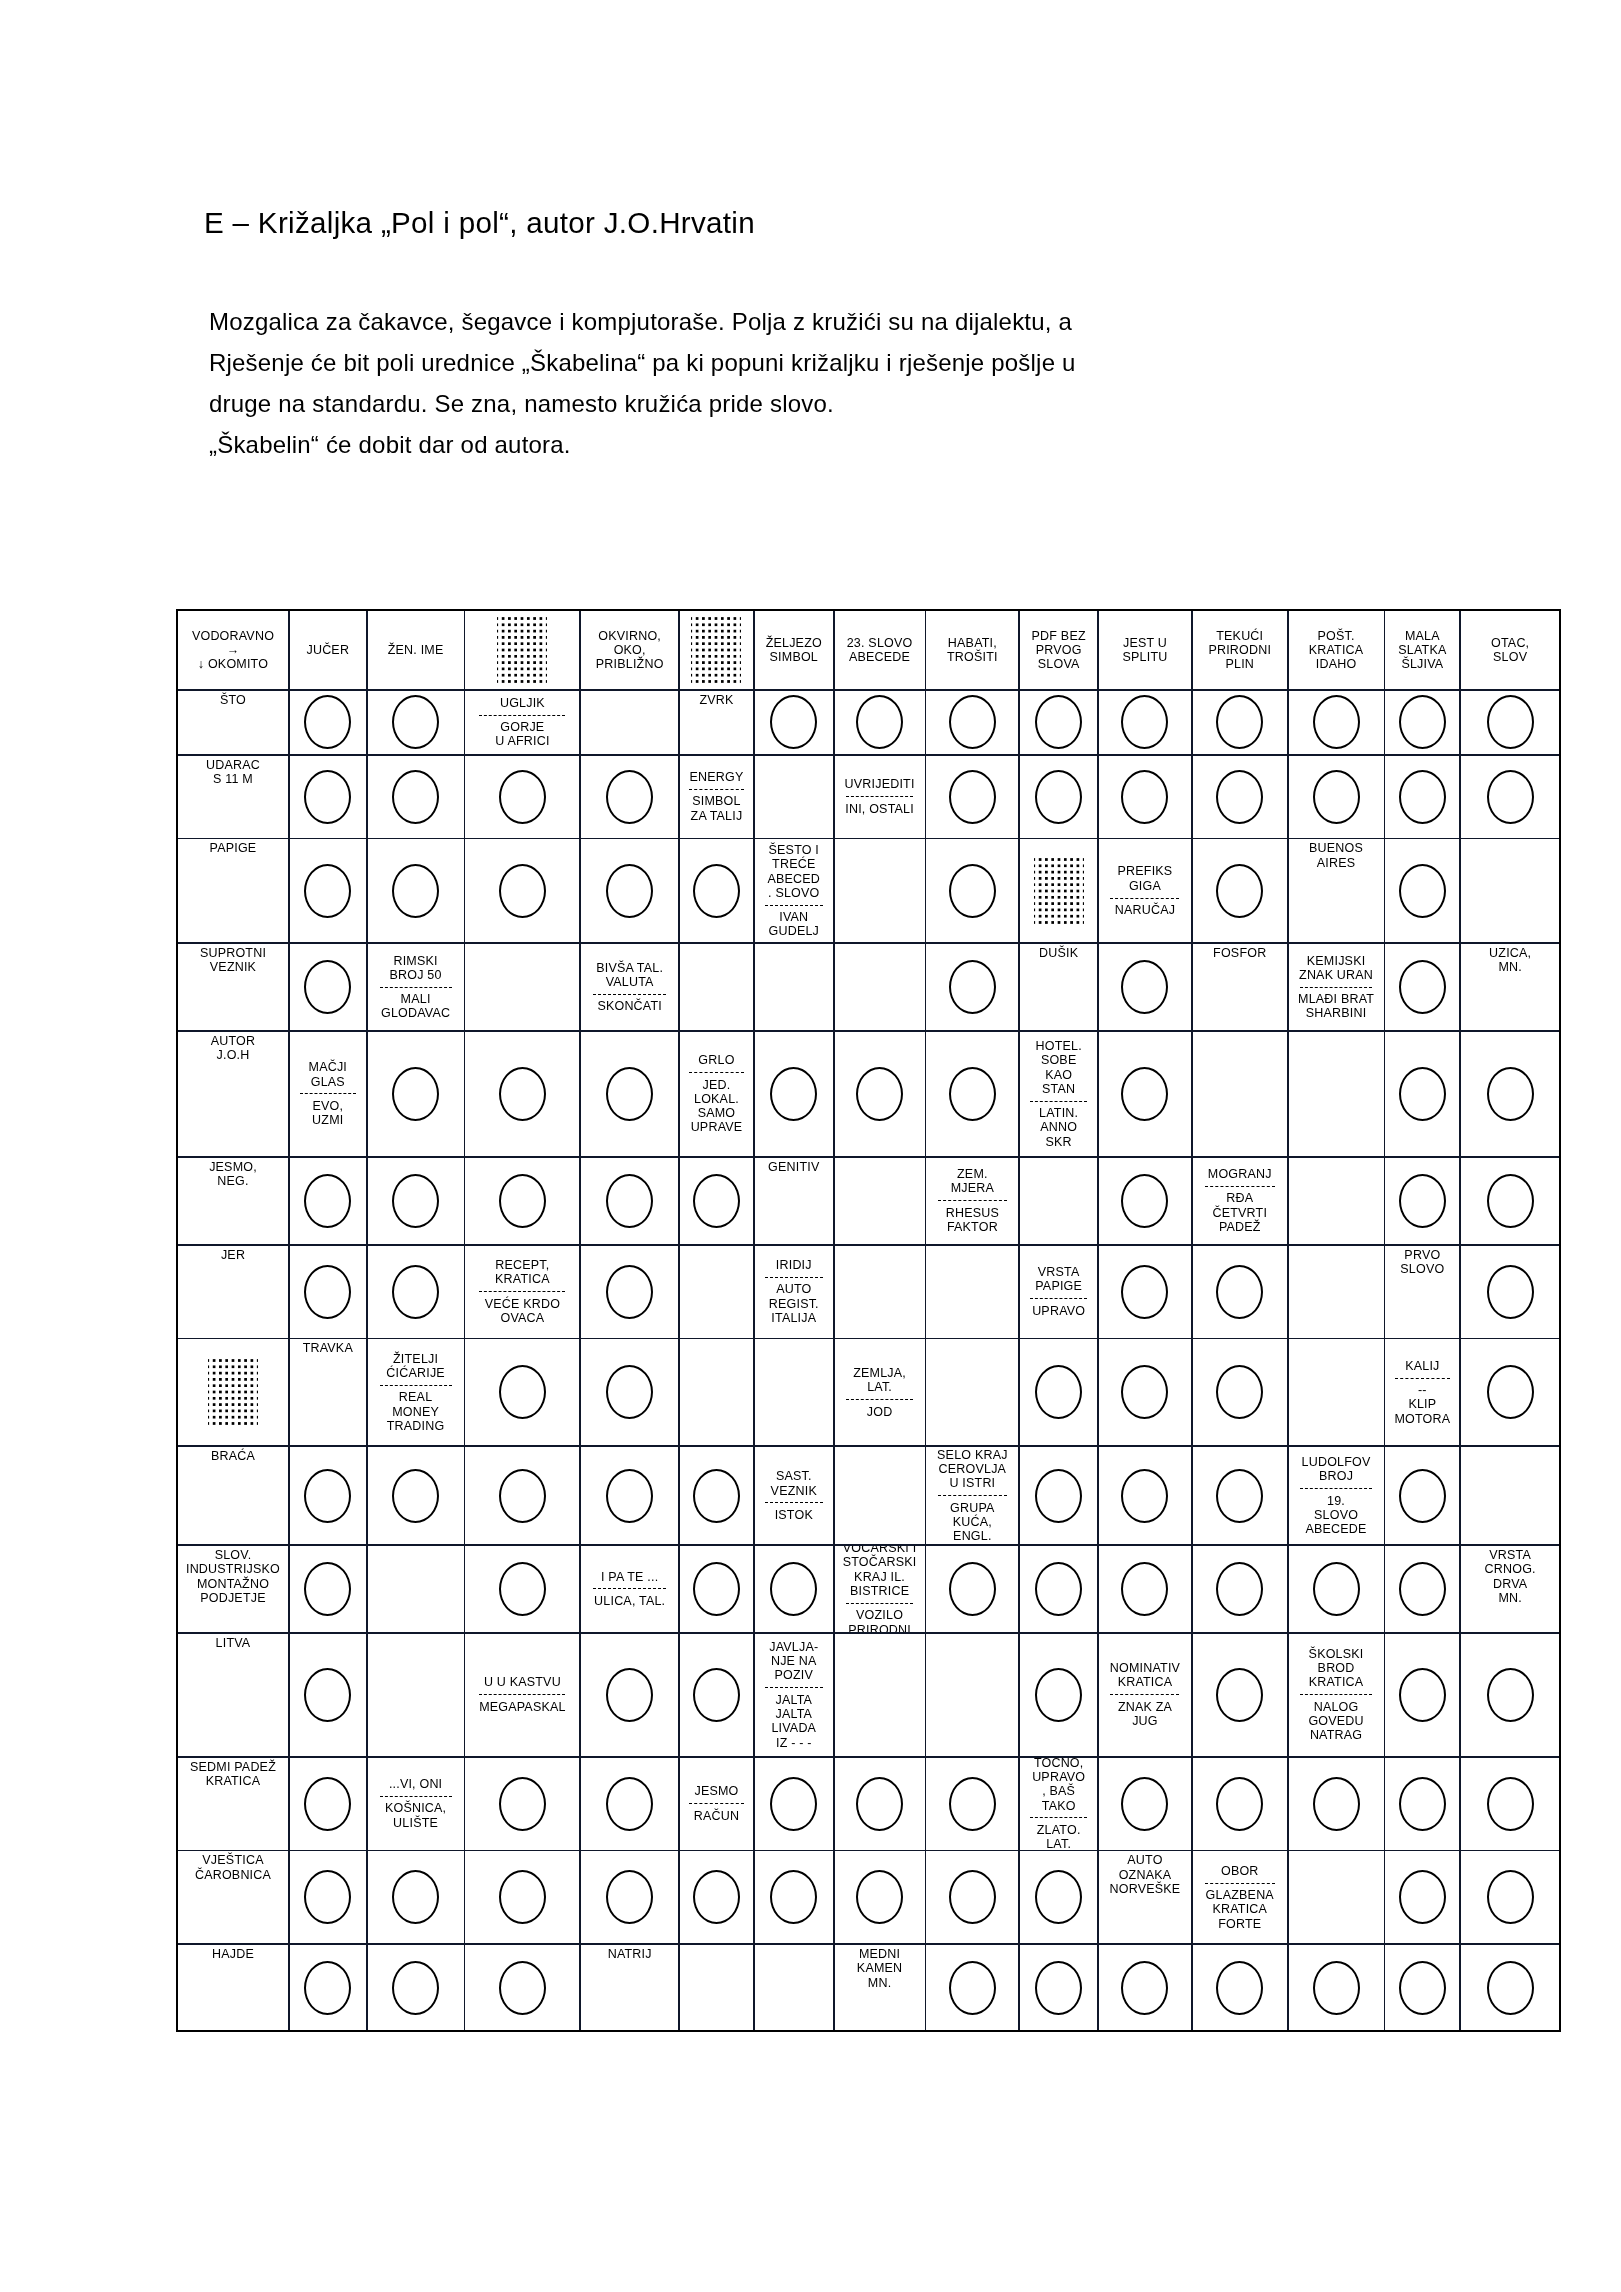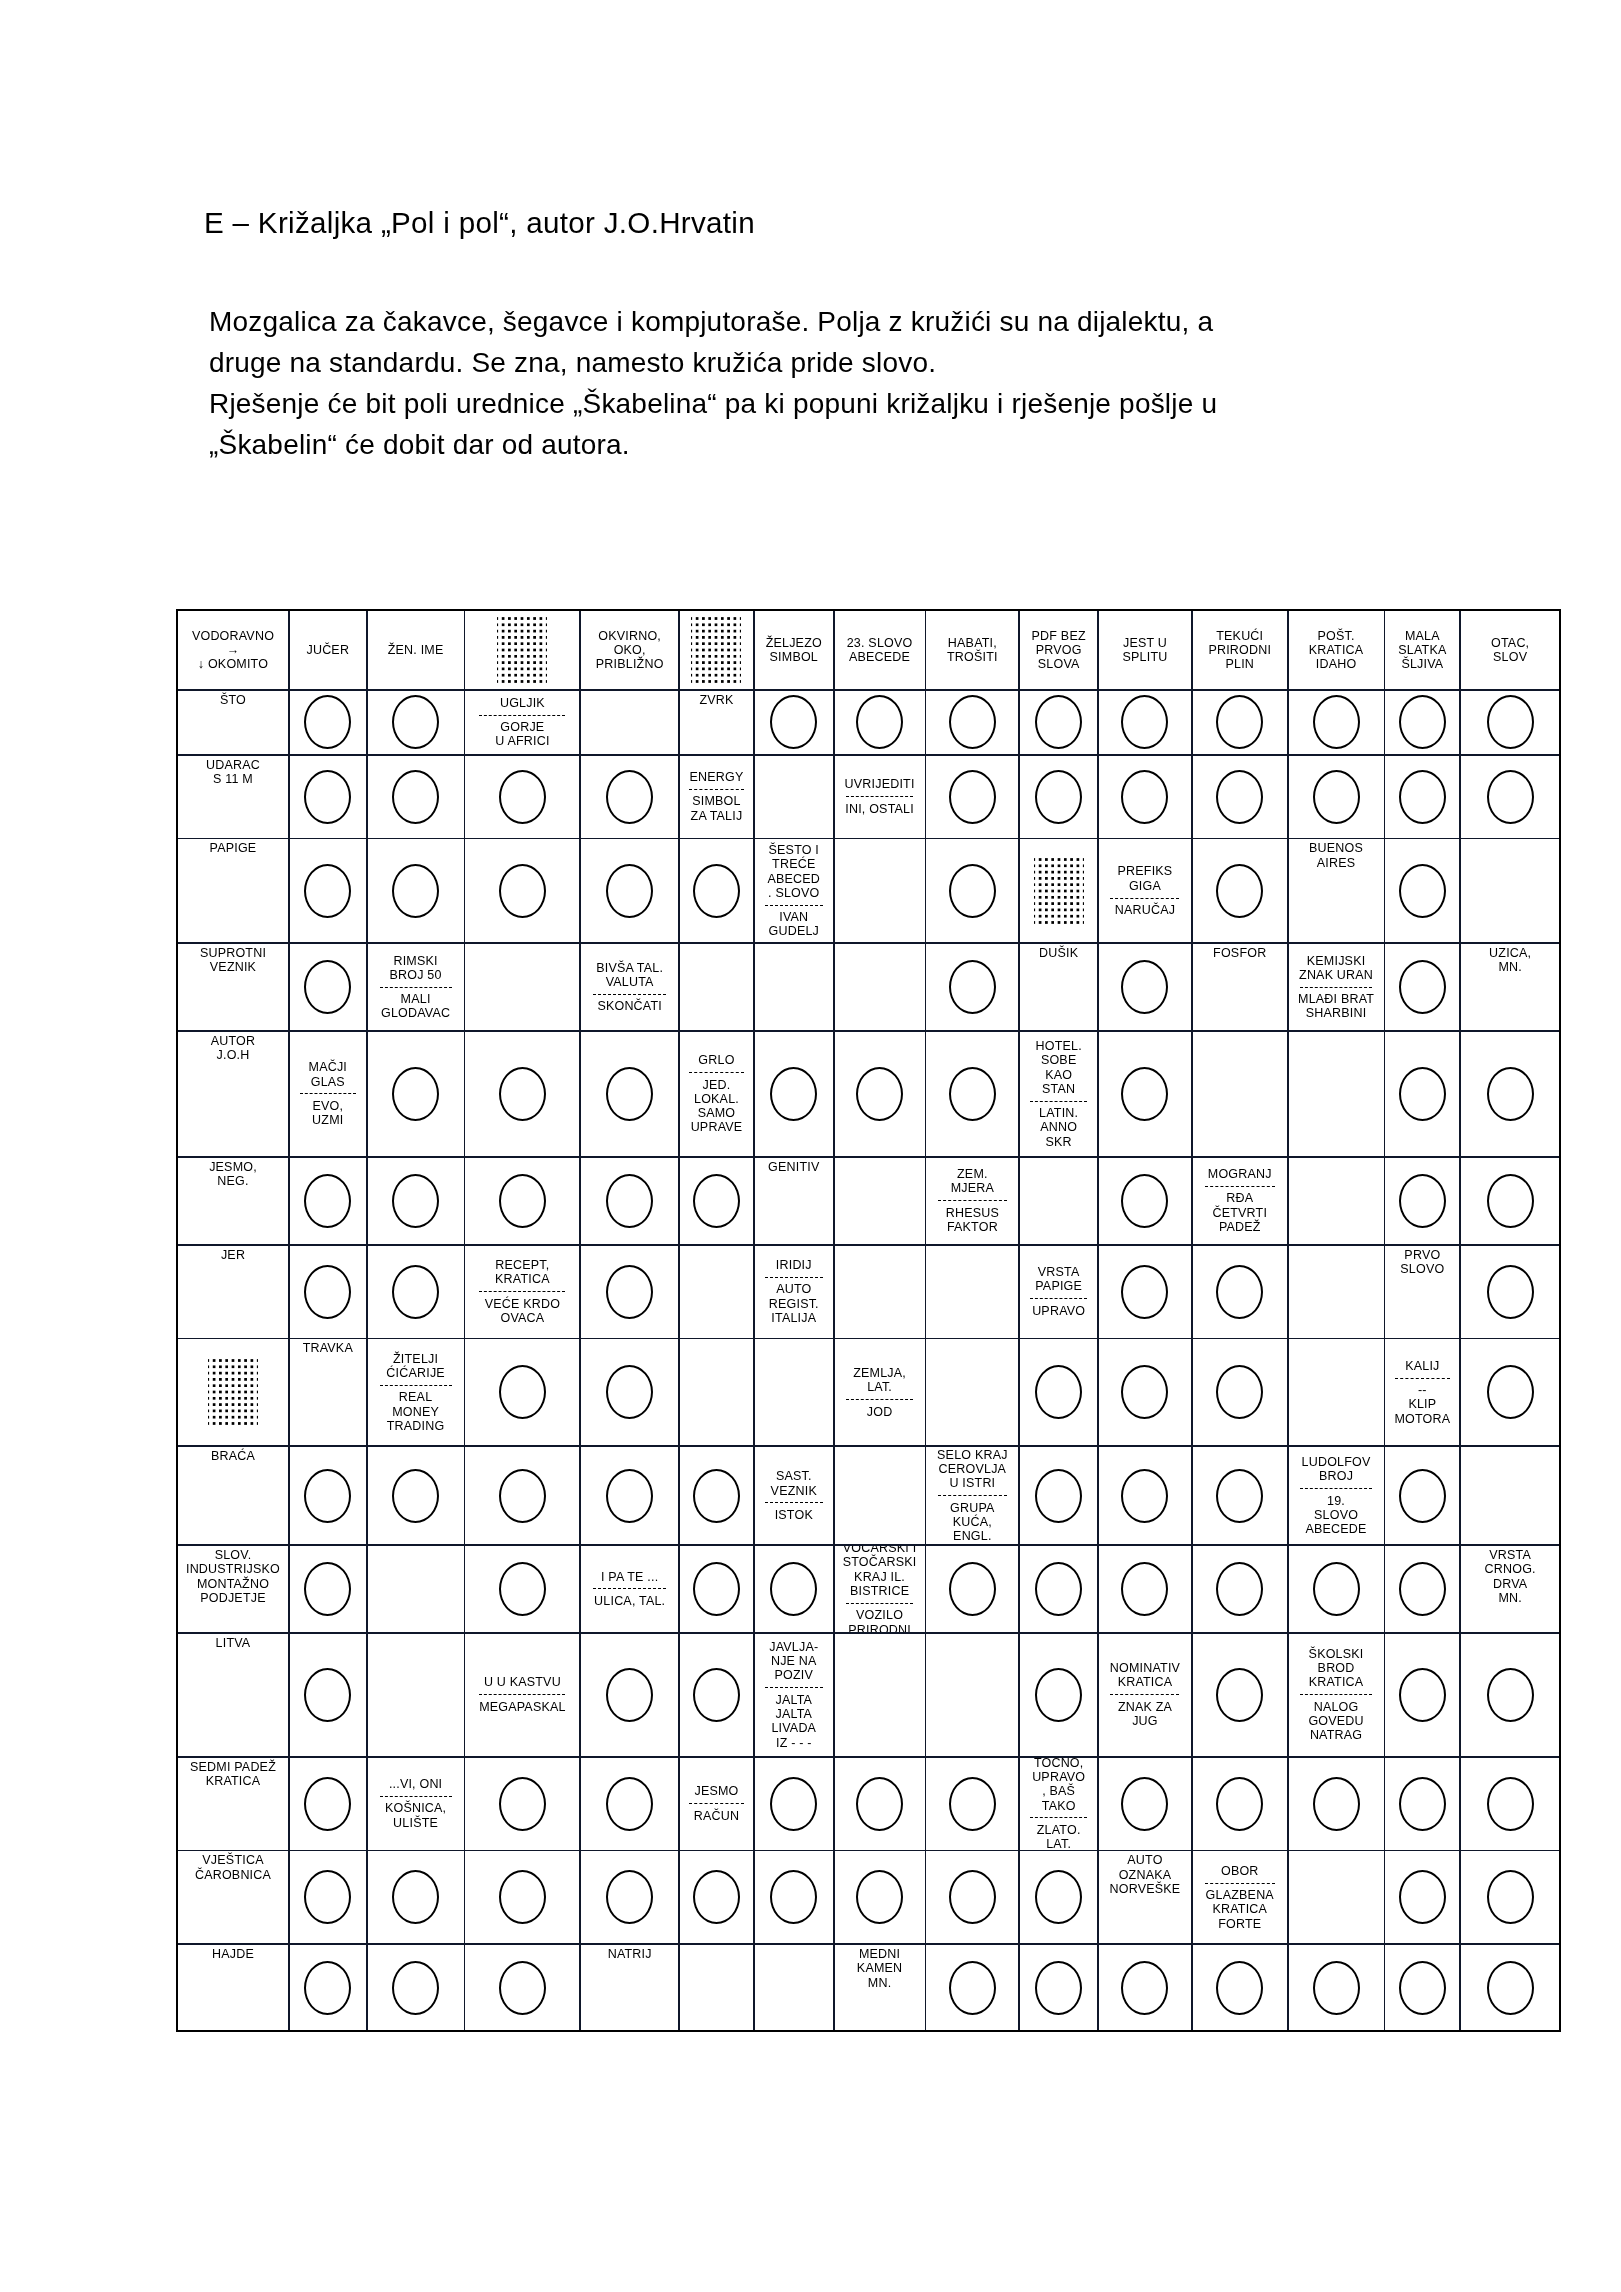--- a/index.html
+++ b/index.html
@@ -7,21 +7,21 @@
     width:1622px;height:2293px;background:#ffffff;position:relative;
     font-family:"Liberation Sans",sans-serif;color:#000;
     -webkit-font-smoothing:antialiased;
   }
   .title{
     position:absolute;left:204px;top:206px;
     font-size:29.6px;letter-spacing:0.3px;white-space:pre;
   }
   .intro{
     position:absolute;left:209px;top:301px;
-    font-size:28px;line-height:41px;letter-spacing:0.2px;
+    font-size:24px;line-height:41px;letter-spacing:0.2px;
   }
   .intro div{white-space:pre;}
   .grid{
     position:absolute;left:176px;top:609px;
     display:grid;
     grid-template-columns:110px 76px 96px 114px 97px 73px 78px 90px 92px 77px 92px 94px 95px 74px 98px;
     grid-template-rows:78px 63px 82px 103px 86px 124px 86px 92px 106px 97px 86px 122px 92px 92px 85px;
     gap:1.8px;background:#0f172a;border:2.7px solid #000;
   }
   .cell{
@@ -48,22 +48,22 @@
     background-size:6.3px 6.3px;background-position:center;
   }
 </style>
 </head>
 <body>
 
 <div class="title">E – Križaljka „Pol i pol“, autor J.O.Hrvatin</div>
 
 <div class="intro">
   <div>Mozgalica za čakavce, šegavce i kompjutoraše. Polja z kružići su na dijalektu, a</div>
+  <div>Rješenje će bit poli urednice „Škabelina“ pa ki popuni križaljku i rješenje pošlje u</div>
   <div>druge na standardu. Se zna, namesto kružića pride slovo.</div>
-  <div>Rješenje će bit poli urednice „Škabelina“ pa ki popuni križaljku i rješenje pošlje u</div>
   <div>„Škabelin“ će dobit dar od autora.</div>
 </div>
 
 <div class="grid" id="grid">
     <div class="cell">
       <div class="txt">VODORAVNO</div>
       <div class="txt">→</div>
       <div class="txt">↓ OKOMITO</div>
     </div>
     <div class="cell">

